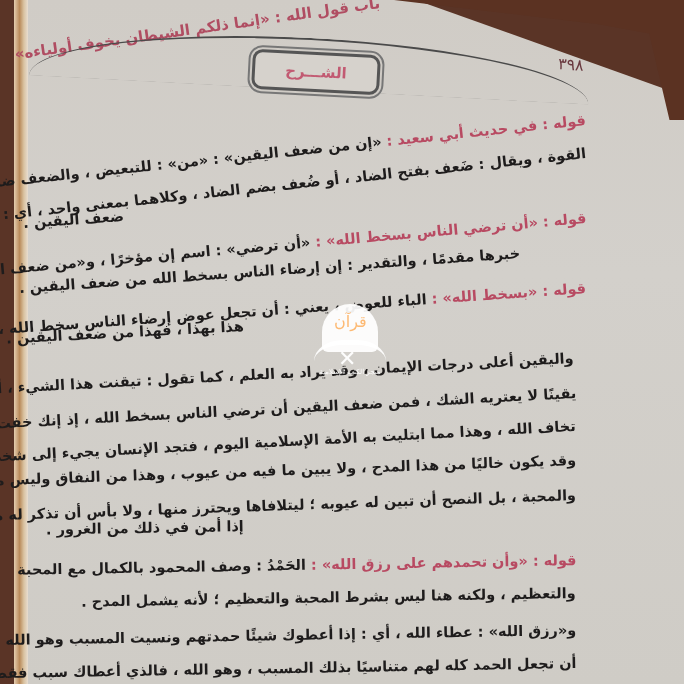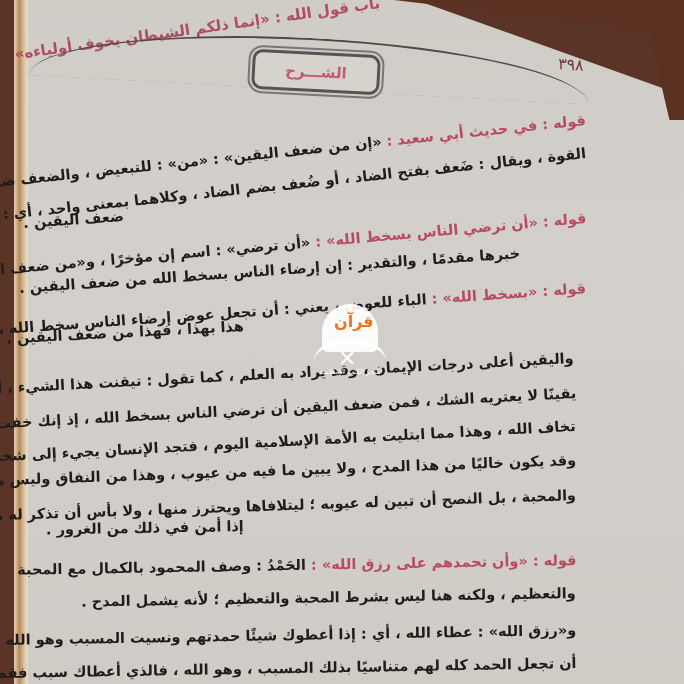--- a/index.html
+++ b/index.html
@@ -52,21 +52,21 @@
     transform-origin:100% 50%;
   }
   .red { color:#b84a62; }
   .watermark {
     position:absolute; left:312px; top:300px; width:76px; height:80px;
   }
   .wm-circle {
     position:absolute; left:10px; top:4px; width:56px; height:48px;
     background:rgba(255,255,255,0.92); border-radius:28px 28px 6px 6px;
   }
-  .wm-glyph { position:absolute; left:22px; top:12px; color:#f97316; font-size:16px; font-weight:bold; }
+  .wm-glyph { position:absolute; left:22px; top:12px; color:#fdba74; font-size:16px; font-weight:normal; }
   .wm-book {
     position:absolute; left:2px; top:40px; width:72px; height:16px;
     border-top:5px solid rgba(255,255,255,0.92);
     border-radius:40% 40% 0 0/100% 100% 0 0;
   }
   .wm-x { position:absolute; left:26px; top:46px; color:rgba(255,255,255,0.95); font-size:22px; font-weight:bold; }
   .wm-text { position:absolute; left:0; top:68px; width:76px; text-align:center; color:rgba(255,255,255,0.95); font-size:7px; direction:rtl; }
 </style>
 </head>
 <body>

